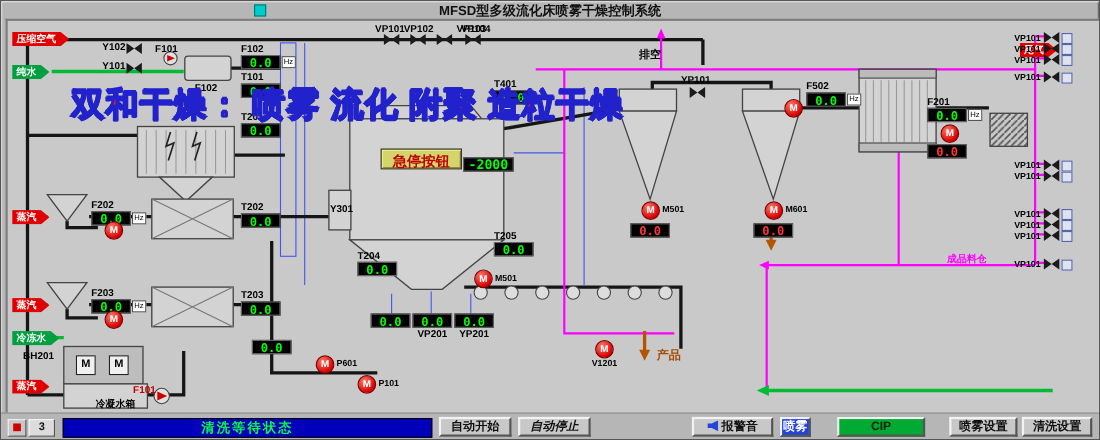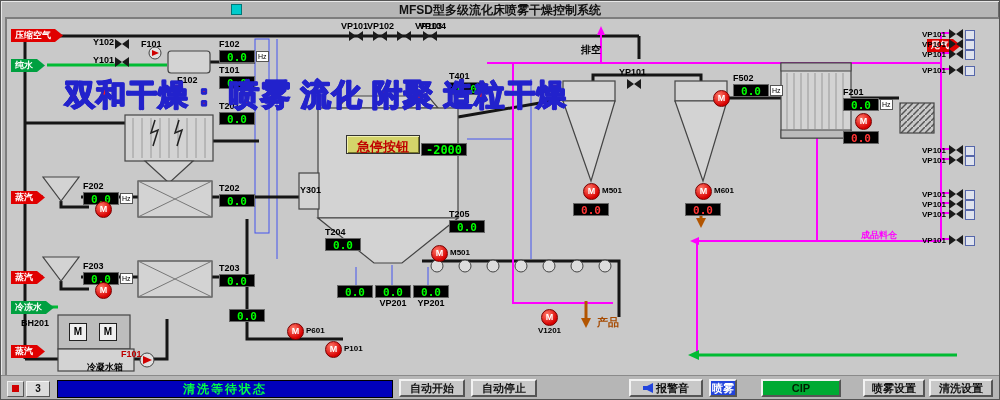--- a/index.html
+++ b/index.html
@@ -466,21 +466,21 @@
   </div>
 
   <div class="bottombar">
     <span class="mini">
         <i></i>
       </span>
     <span class="counter">3</span>
     <div class="statusbar">清洗等待状态</div>
     <div id="btns">
         <button class="tbtn" style="left: 398px; width: 66px; text-align: center;">自动开始</button>
-        <button class="tbtn" style="left: 470px; width: 66px;">自动停止</button>
+        <button class="tbtn" style="left: 470px; width: 66px; font-style: italic;">自动停止</button>
         <button class="tbtn" style="left: 628px; width: 74px;"><span class="spk"></span>报警音</button>
         <button class="tbtn" style="left: 708px; width: 28px; background: rgb(34, 68, 221); color: rgb(255, 255, 255);">喷雾</button>
         <button class="tbtn" style="left: 760px; width: 80px; background: rgb(0, 170, 51); color: rgb(0, 34, 0);">CIP</button>
         <button class="tbtn" style="left: 862px; width: 62px;">喷雾设置</button>
         <button class="tbtn" style="left: 928px; width: 64px;">清洗设置</button>
       </div>
   </div>
 
 </div>
 

